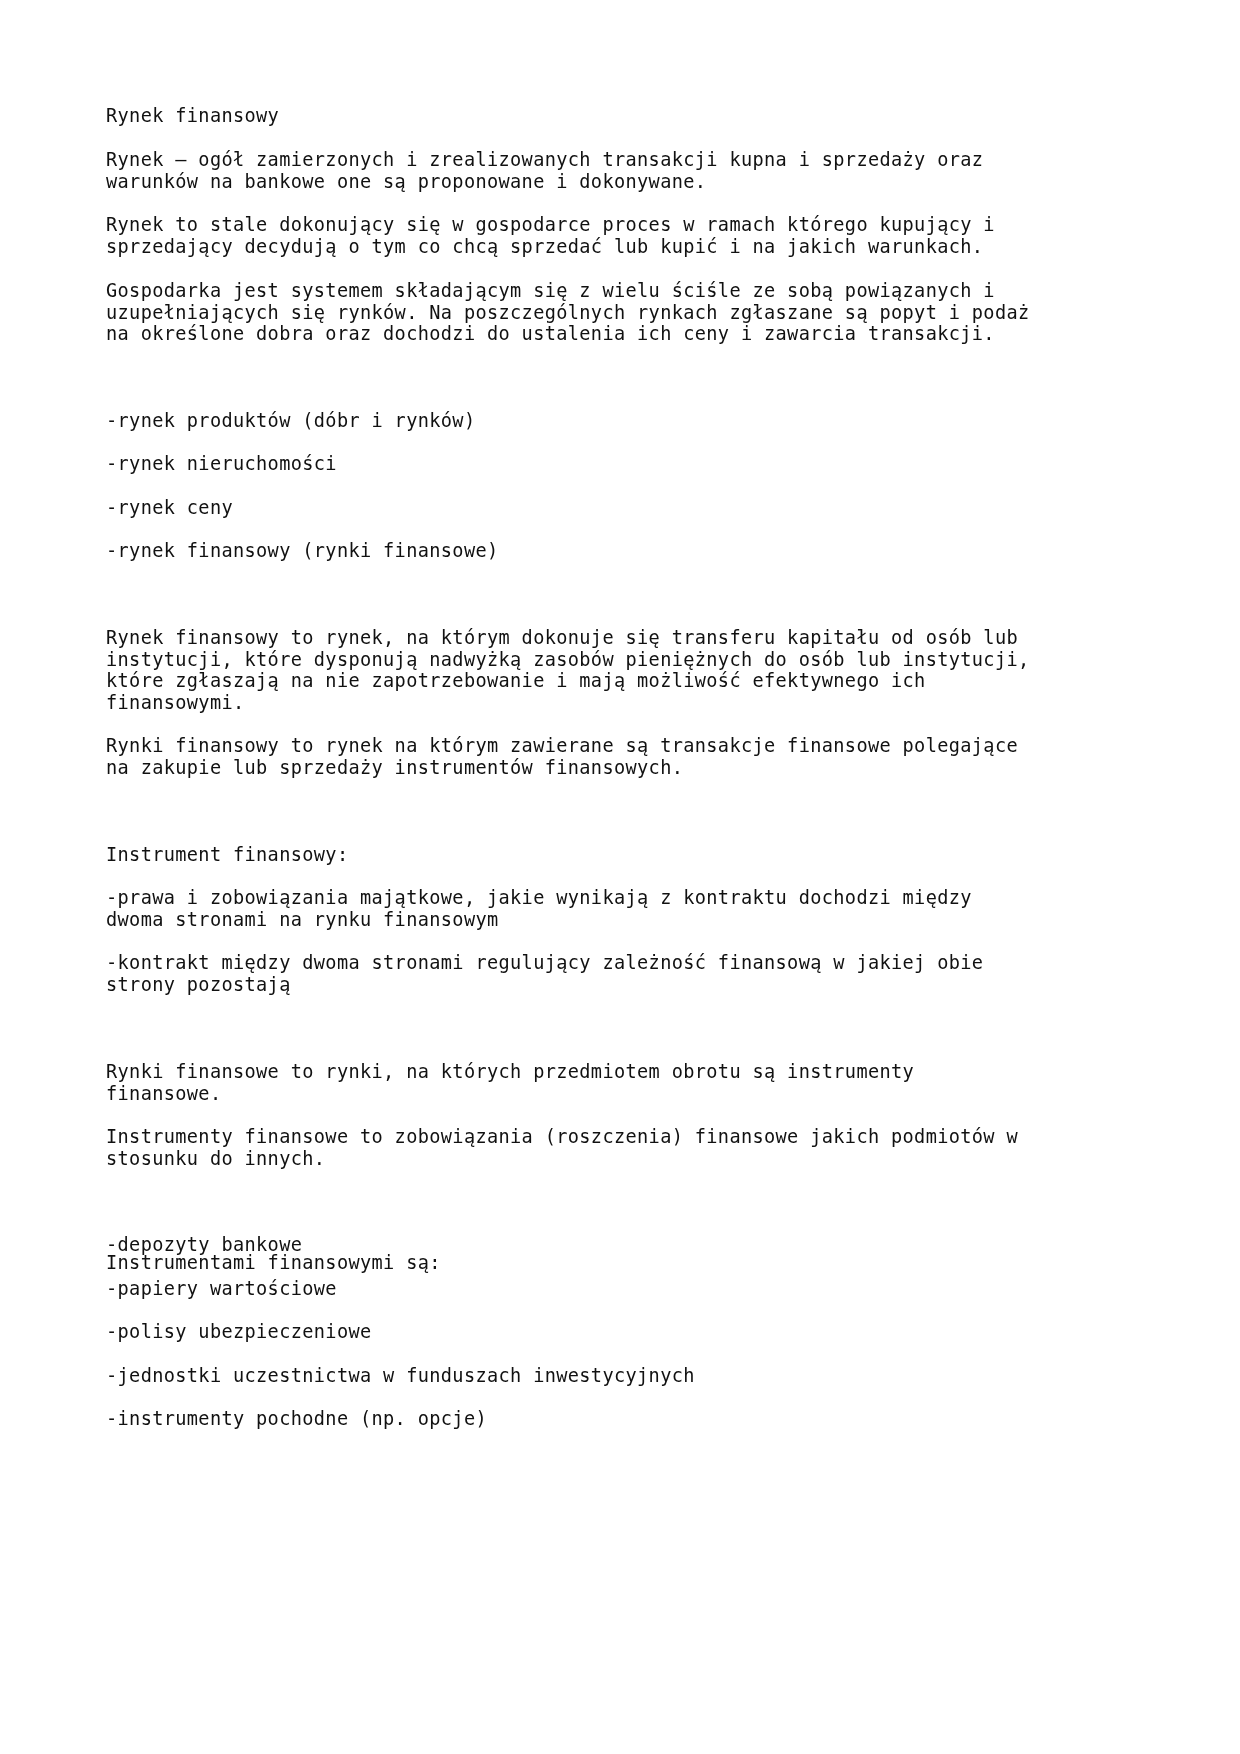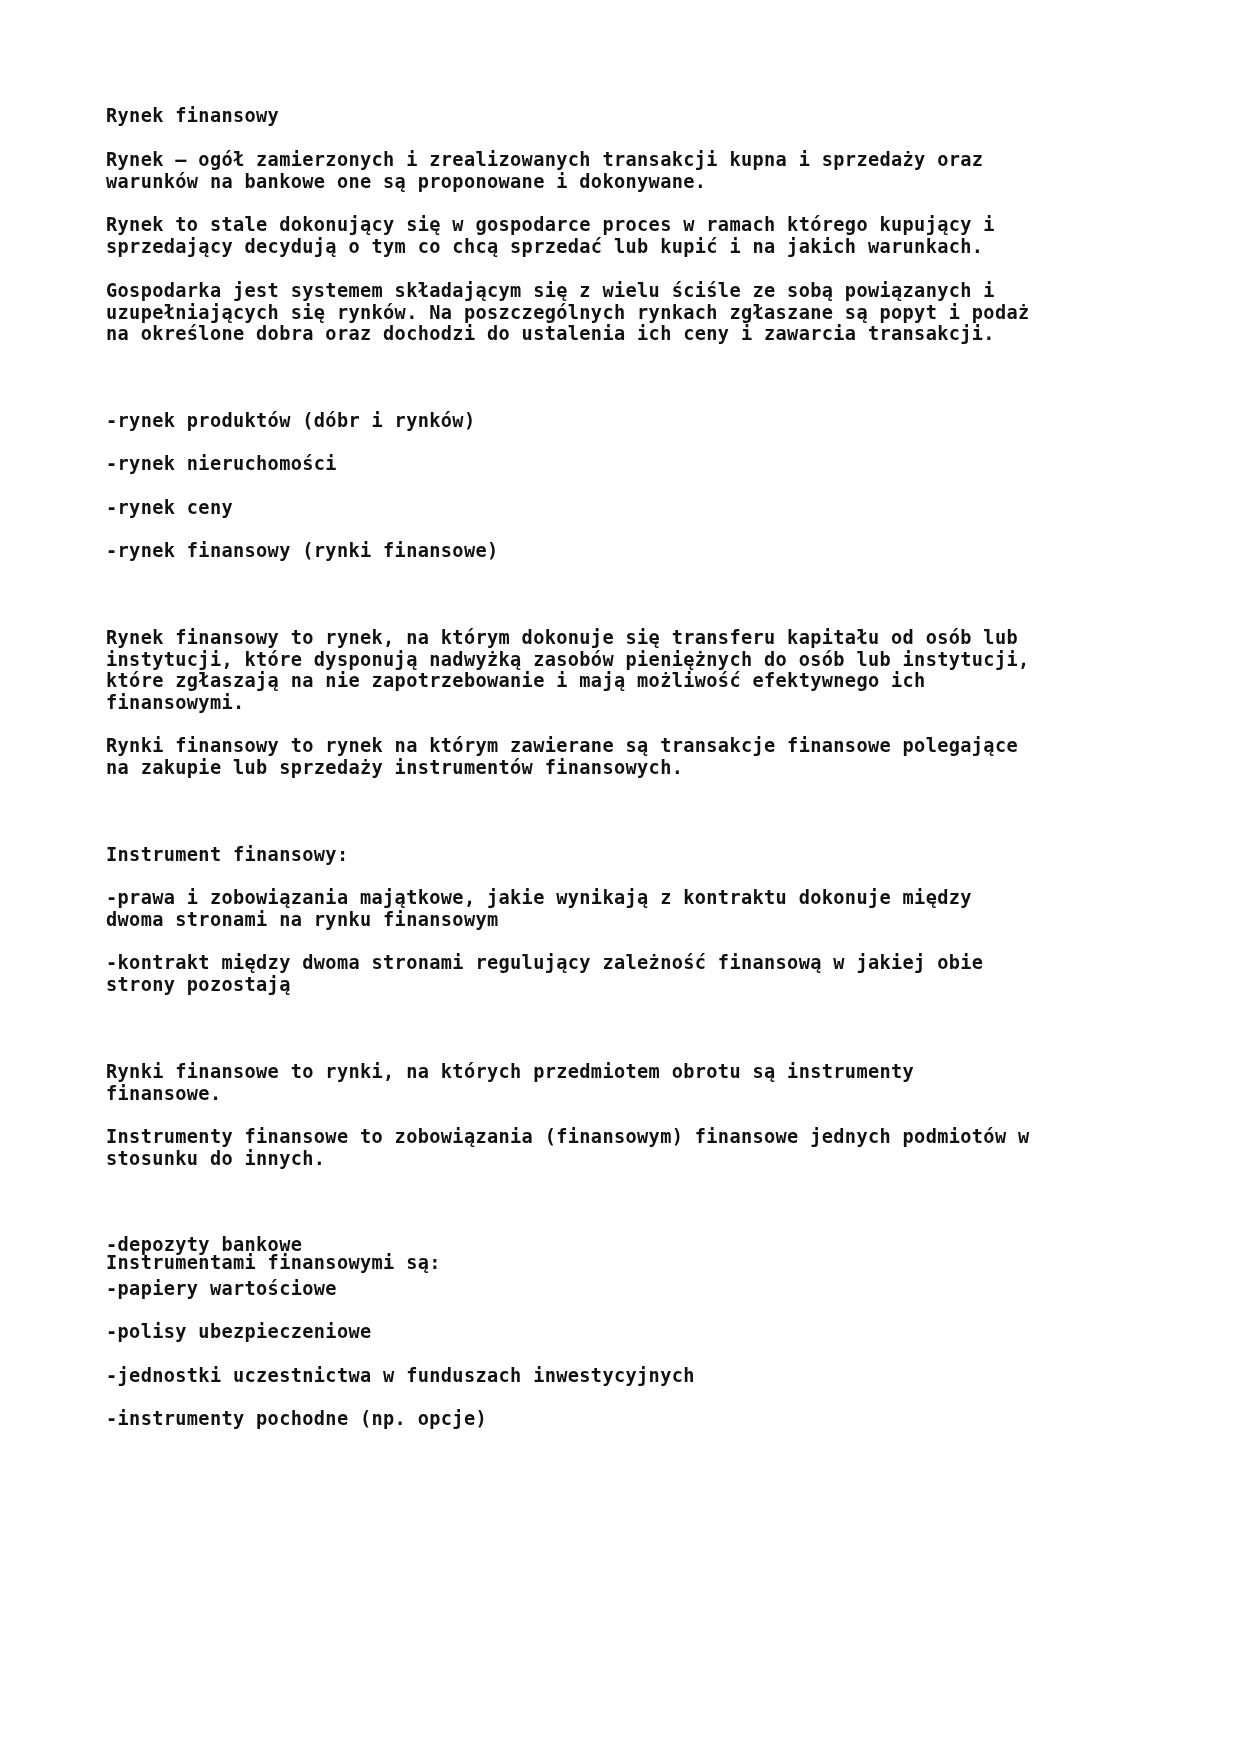--- a/index.html
+++ b/index.html
@@ -15,21 +15,20 @@
       font-family: "DejaVu Sans Mono", "Liberation Mono", monospace;
       color: #111111;
     }
     .page {
       position: absolute;
       left: 0;
       top: 0;
       width: 1240px;
       height: 1754px;
       background: #ffffff;
-      font-weight: bold;
     }
     .line {
       position: absolute;
       left: 106px;
       font-size: 18.6px;
       line-height: 22px;
       white-space: pre;
       letter-spacing: 0.35px;
     }
   </style>
@@ -72,36 +71,36 @@
   </div>
 
   <div>
     <div class="line" style="top:735px">Rynki finansowy to rynek na którym zawierane są transakcje finansowe polegające</div>
     <div class="line" style="top:757px">na zakupie lub sprzedaży instrumentów finansowych.</div>
   </div>
 
   <div class="line" style="top:844px">Instrument finansowy:</div>
 
   <div>
-    <div class="line" style="top:887px">-prawa i zobowiązania majątkowe, jakie wynikają z kontraktu dokonuje między</div>
+    <div class="line" style="top:887px">-prawa i zobowiązania majątkowe, jakie wynikają z kontraktu dochodzi między</div>
     <div class="line" style="top:909px">dwoma stronami na rynku finansowym</div>
   </div>
 
   <div>
     <div class="line" style="top:952px">-kontrakt między dwoma stronami regulujący zależność finansową w jakiej obie</div>
     <div class="line" style="top:974px">strony pozostają</div>
   </div>
 
   <div>
     <div class="line" style="top:1061px">Rynki finansowe to rynki, na których przedmiotem obrotu są instrumenty</div>
     <div class="line" style="top:1083px">finansowe.</div>
   </div>
 
   <div>
-    <div class="line" style="top:1126px">Instrumenty finansowe to zobowiązania (finansowym) finansowe jednych podmiotów w</div>
+    <div class="line" style="top:1126px">Instrumenty finansowe to zobowiązania (roszczenia) finansowe jakich podmiotów w</div>
     <div class="line" style="top:1148px">stosunku do innych.</div>
   </div>
 
   <div class="line" style="top:1252px">Instrumentami finansowymi są:</div>
 
   <div>
     <div class="line" style="top:1234px">-depozyty bankowe</div>
     <div class="line" style="top:1278px">-papiery wartościowe</div>
     <div class="line" style="top:1321px">-polisy ubezpieczeniowe</div>
     <div class="line" style="top:1365px">-jednostki uczestnictwa w funduszach inwestycyjnych</div>

